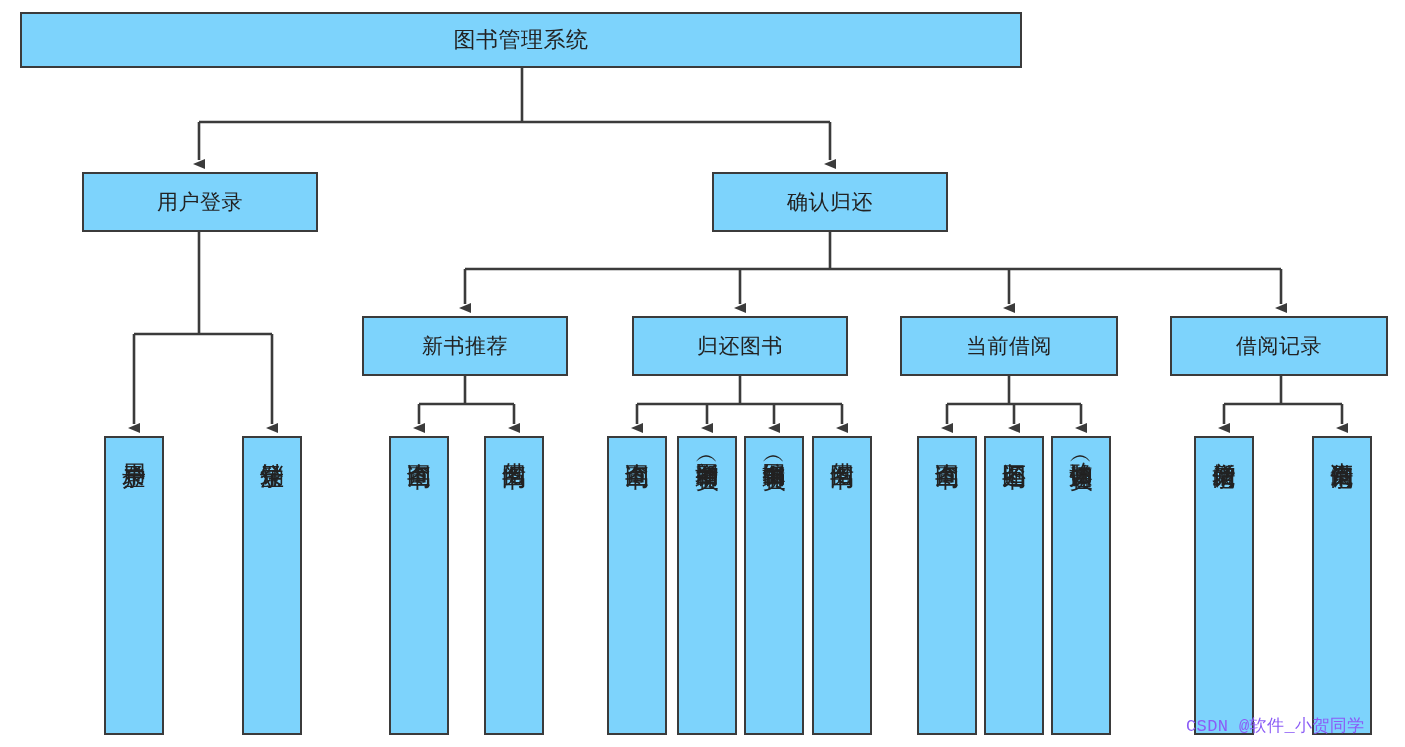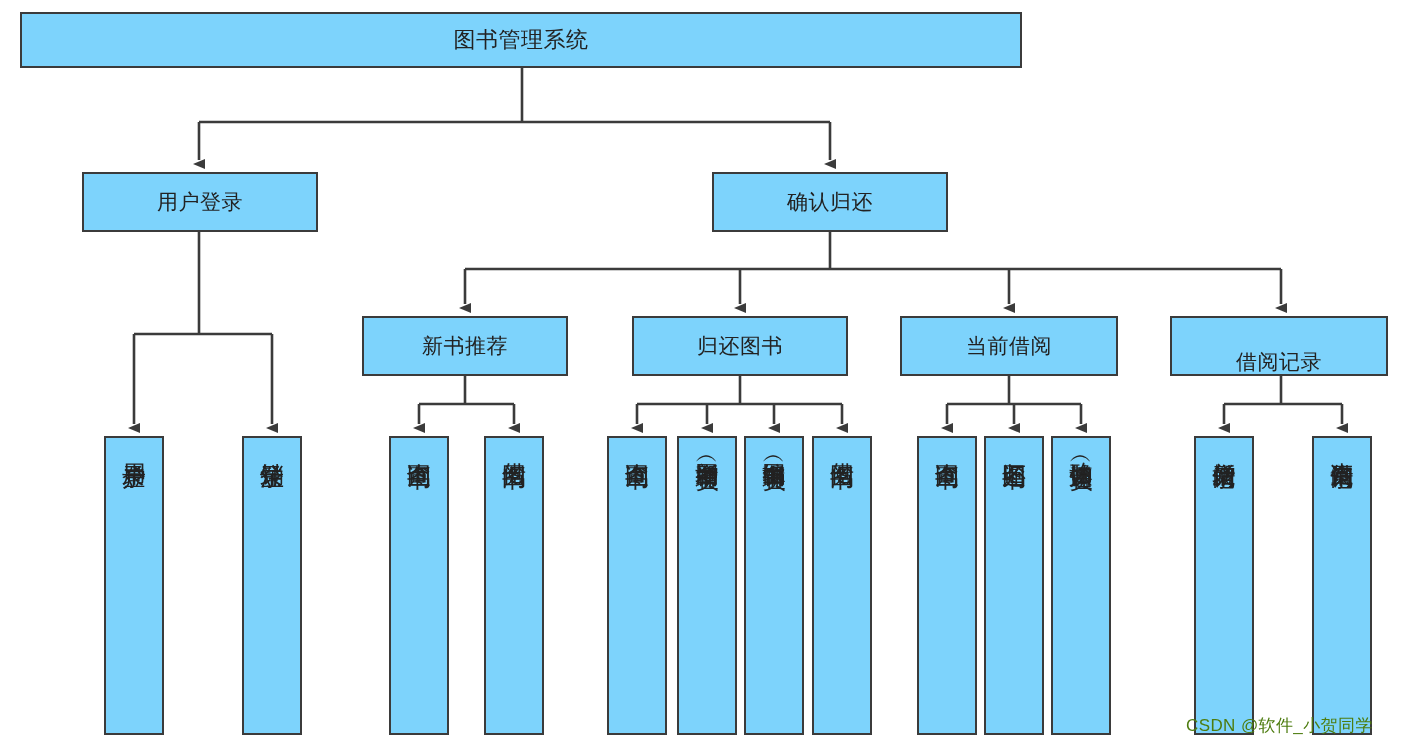--- a/index.html
+++ b/index.html
@@ -66,24 +66,25 @@
     white-space: nowrap;
   }
   .node.v.tall .lbl {
     font-size: 23px;
   }
   .watermark {
     position: absolute;
     left: 1186px;
     top: 714px;
     font-size: 17px;
-    color: #4d7c0f;
+    color: #8b5cf6;
     white-space: nowrap;
     z-index: 5;
     letter-spacing: 0.4px;
+    font-family: Liberation Mono, monospace;
   }
 </style>
 </head>
 <body>
 
 <div id="canvas">
 
   <svg class="wires" viewBox="0 0 1405 747" xmlns="http://www.w3.org/2000/svg">
     <defs>
       <marker id="arrow" markerWidth="10" markerHeight="12" refX="1" refY="6" orient="auto" markerUnits="userSpaceOnUse">
@@ -147,21 +148,21 @@
 
   <div class="node h" style="left:362px; top:316px; width:206px; height:60px;">
     <span class="lbl">新书推荐</span>
   </div>
   <div class="node h" style="left:632px; top:316px; width:216px; height:60px;">
     <span class="lbl">归还图书</span>
   </div>
   <div class="node h" style="left:900px; top:316px; width:218px; height:60px;">
     <span class="lbl">当前借阅</span>
   </div>
-  <div class="node h" style="left:1170px; top:316px; width:218px; height:60px;align-items:flex-end;">
+  <div class="node h" style="left:1170px; top:316px; width:218px; height:60px;">
     <span class="lbl">借阅记录</span>
   </div>
 
   <div class="node v" style="left:104px; top:436px; width:60px; height:299px;">
     <span class="lbl">用户登录</span>
   </div>
   <div class="node v" style="left:242px; top:436px; width:60px; height:299px;">
     <span class="lbl">注销登录</span>
   </div>
 

